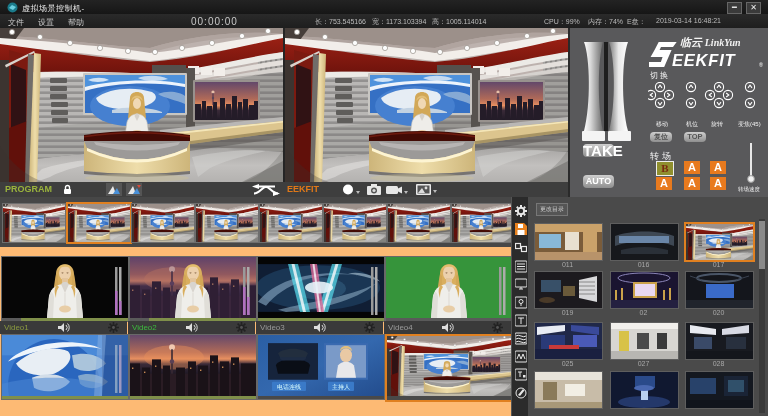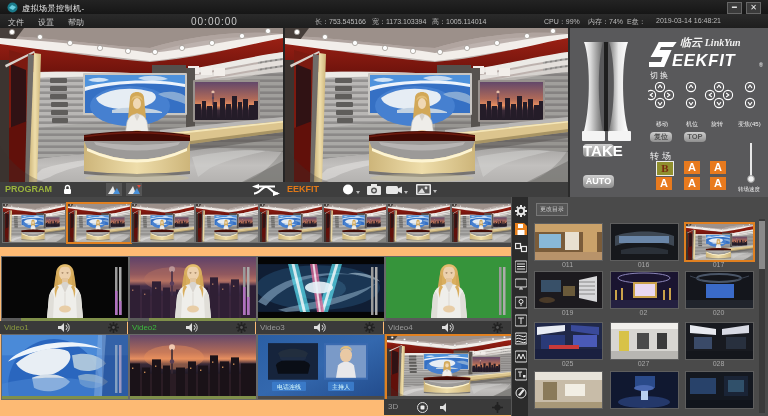--- a/index.html
+++ b/index.html
@@ -641,35 +641,20 @@
  <svg width="126" height="61">
         <use href="#phone" width="126" height="61"></use>
       </svg>
 </div>
 <div class="tile abs" style="left:385px;top:334px;height:64px;border:2px solid #e08020">
  <svg width="124" height="60" viewBox="0 0 124 60" preserveAspectRatio="none">
         <use href="#studio" width="124" height="60"></use>
       </svg>
 </div>
 
-<div class="tlabel abs" style="left:384px;top:399px;height:16px">
-      <span style="position:absolute;left:4px;top:3px">3D</span>
- <span class="circbtn" style="left:33px"><svg width="9" height="9" viewBox="0 0 9 9">
-          <rect x="2.5" y="2.5" width="4" height="4" rx="1" fill="#eee"></rect>
-        </svg></span>
- <svg class="abs" style="left:56px;top:4px" width="12" height="9" viewBox="0 0 12 9">
-        <path d="M0,3 L3,3 L6,0 L6,9 L3,6 L0,6 Z" fill="#ddd"></path>
-      </svg>
- <svg class="abs" style="left:108px;top:3px" width="11" height="11" viewBox="0 0 11 11">
-        <circle cx="5.5" cy="5.5" r="3" fill="#222"></circle>
-        <g stroke="#222" stroke-width="1.6">
-          <path d="M5.5,0 V3 M5.5,8 V11 M0,5.5 H3 M8,5.5 H11"></path>
-        </g>
-      </svg>
-</div>
 
 <div id="iconcol" class="abs">
  <svg class="abs" style="left:3px;top:8px" width="12" height="200" viewBox="0 0 12 200" fill="#e8e8e8">
   <g>
           <circle cx="6" cy="6" r="3.2" fill="none" stroke="#e8e8e8" stroke-width="2"></circle>
           <g stroke="#e8e8e8" stroke-width="2">
             <path d="M6,0 V2 M6,10 V12 M0,6 H2 M10,6 H12 M1.8,1.8 L3.2,3.2 M8.8,8.8 L10.2,10.2 M10.2,1.8 L8.8,3.2 M3.2,8.8 L1.8,10.2"></path>
           </g>
         </g>
   <g transform="translate(0,18)">

